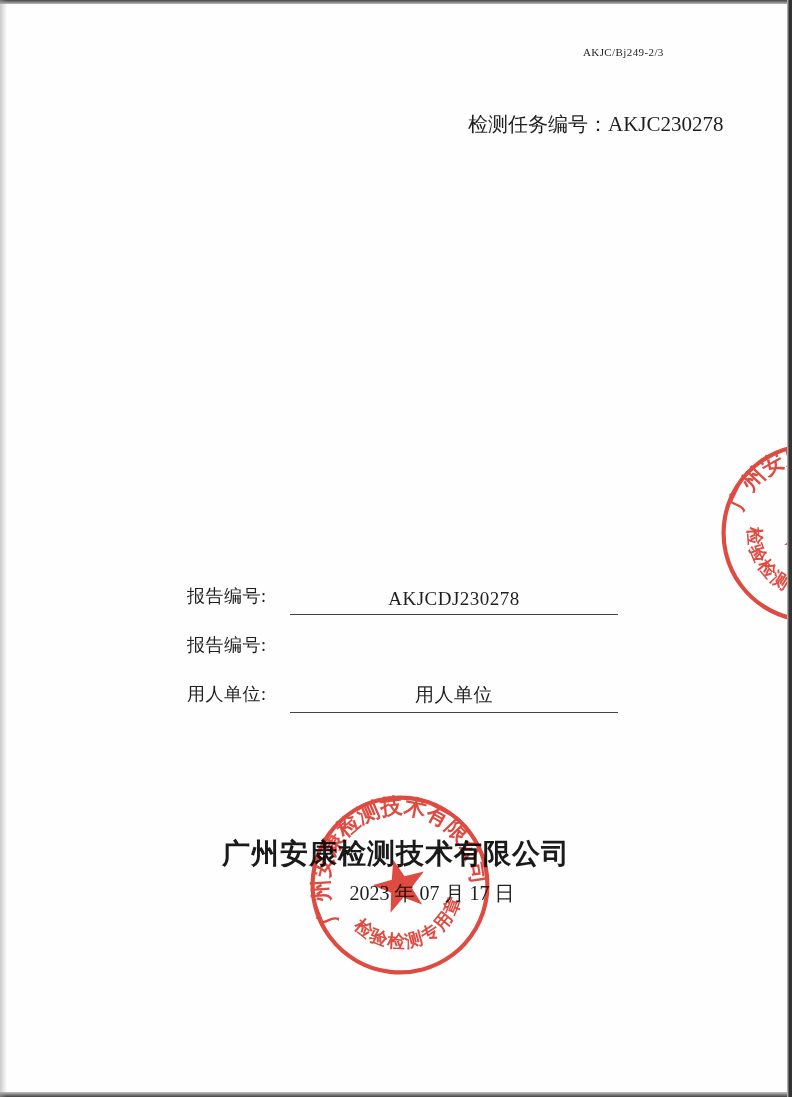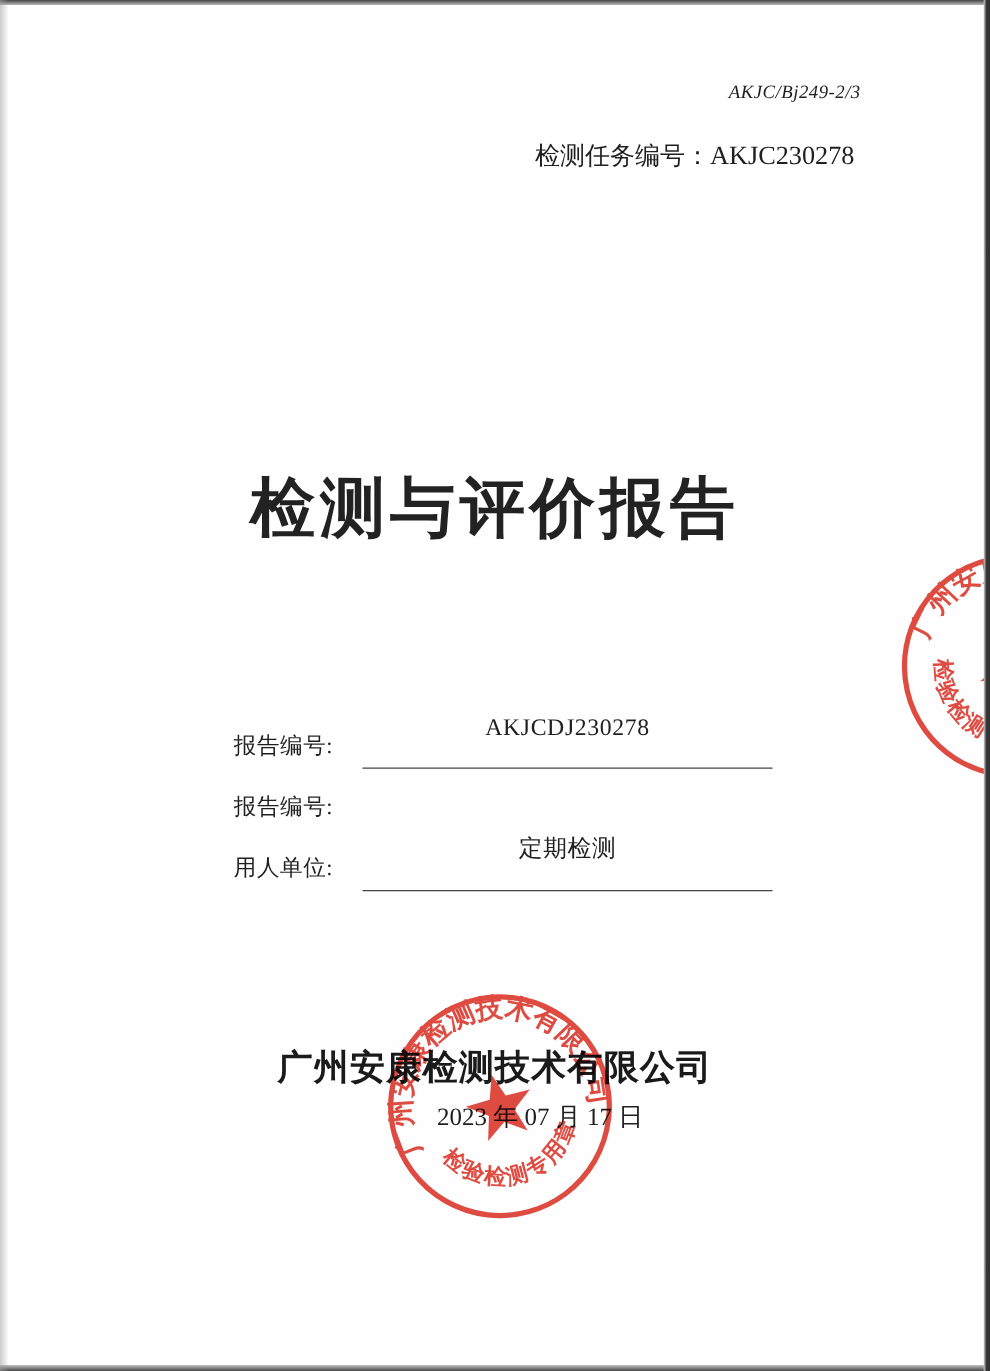--- a/index.html
+++ b/index.html
@@ -11,35 +11,35 @@
   }
   .page{position:absolute;inset:0;overflow:hidden;}
 
   
   .edge{position:absolute;z-index:6;}
   .edge-top{top:0;left:0;width:792px;height:4px;background:linear-gradient(to bottom,#454545,#b9b9b9);}
   .edge-bottom{bottom:0;left:0;width:792px;height:5px;background:linear-gradient(to top,#414141,#c4c4c4);}
   .edge-right{top:0;right:0;width:5px;height:1097px;background:linear-gradient(to left,#333333 55%,#cfcfcf);}
   .edge-left{top:0;left:0;width:7px;height:1097px;background:linear-gradient(to right,rgba(160,160,160,.55),rgba(255,255,255,0));}
 
-  .doc-code{position:absolute;top:66px;left:583px;font-size:15px;letter-spacing:.4px;z-index:1;font-style:italic;}
-  .task-line{position:absolute;top:111px;left:428px;font-size:20px;z-index:1;}
+  .doc-code{position:absolute;top:46px;left:583px;font-size:11px;letter-spacing:.4px;z-index:1;}
+  .task-line{position:absolute;top:111px;left:468px;font-size:20px;z-index:1;}
   .task-line .num{font-size:21px;}
 
   .report-title{
     position:absolute;top:372px;left:0;width:100%;text-align:center;
     font-size:52px;font-weight:600;letter-spacing:4px;z-index:1;color:#222;
   }
 
   .form{position:absolute;top:577px;left:187px;width:431px;z-index:1;}
   .form-row{display:flex;align-items:flex-end;height:38px;margin-bottom:11px;}
   .form-label{width:82px;font-size:18px;letter-spacing:.5px;padding-bottom:7px;white-space:nowrap;}
   .form-value{
     flex:1;margin-left:21px;text-align:center;font-size:19px;
-    border-bottom:1.4px solid #444;padding-bottom:20px;letter-spacing:.5px;white-space:nowrap;
+    border-bottom:1.4px solid #444;padding-bottom:4px;letter-spacing:.5px;white-space:nowrap;
   }
 
   .issuer{
     position:absolute;top:835px;left:0;width:100%;text-align:center;
     font-size:28px;font-weight:600;letter-spacing:1px;z-index:1;color:#1a1a1a;
   }
   .date-line{
     position:absolute;top:880px;left:0;width:100%;text-align:center;
     padding-left:72px;box-sizing:border-box;
     font-size:20px;white-space:pre;z-index:1;
@@ -51,33 +51,32 @@
   .stamp-right{left:718px;top:440px;width:186px;height:186px;transform:rotate(32deg);}
 </style>
 </head>
 <body>
 
 <div class="page">
 
   <div class="doc-code">AKJC/Bj249-2/3</div>
   <div class="task-line"><span>检测任务编号：</span><span class="num">AKJC230278</span></div>
 
-  <div class="report-title">检测与评价报告</div>
 
   <div class="form">
     <div class="form-row">
       <div class="form-label">报告编号:</div>
       <div class="form-value">AKJCDJ230278</div>
     </div>
     <div class="form-row">
       <div class="form-label">报告编号:</div>
     </div>
     <div class="form-row">
       <div class="form-label">用人单位:</div>
-      <div class="form-value">定期检测</div>
+      <div class="form-value">用人单位</div>
     </div>
   </div>
 
   <div class="issuer">广州安康检测技术有限公司</div>
   <div class="date-line">2023 年 07 月 17 日</div>
 
   <div class="stamp stamp-bottom" id="stamp-bottom">
       <svg viewBox="0 0 200 200" xmlns="http://www.w3.org/2000/svg">
         <defs>
           <path id="arcTopA" d="M 28.6,128.9 A 77,77 0 1 1 171.4,128.9" fill="none"></path>

